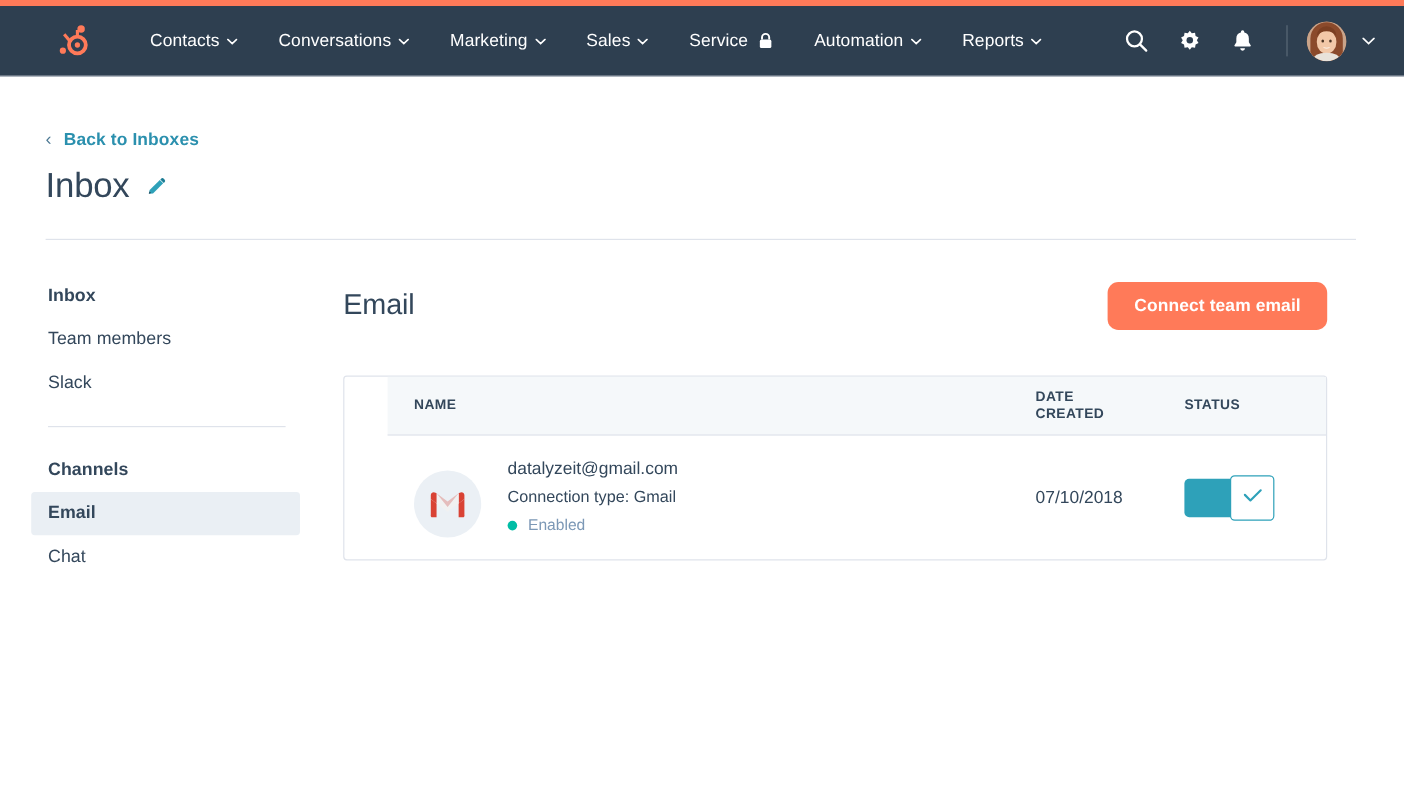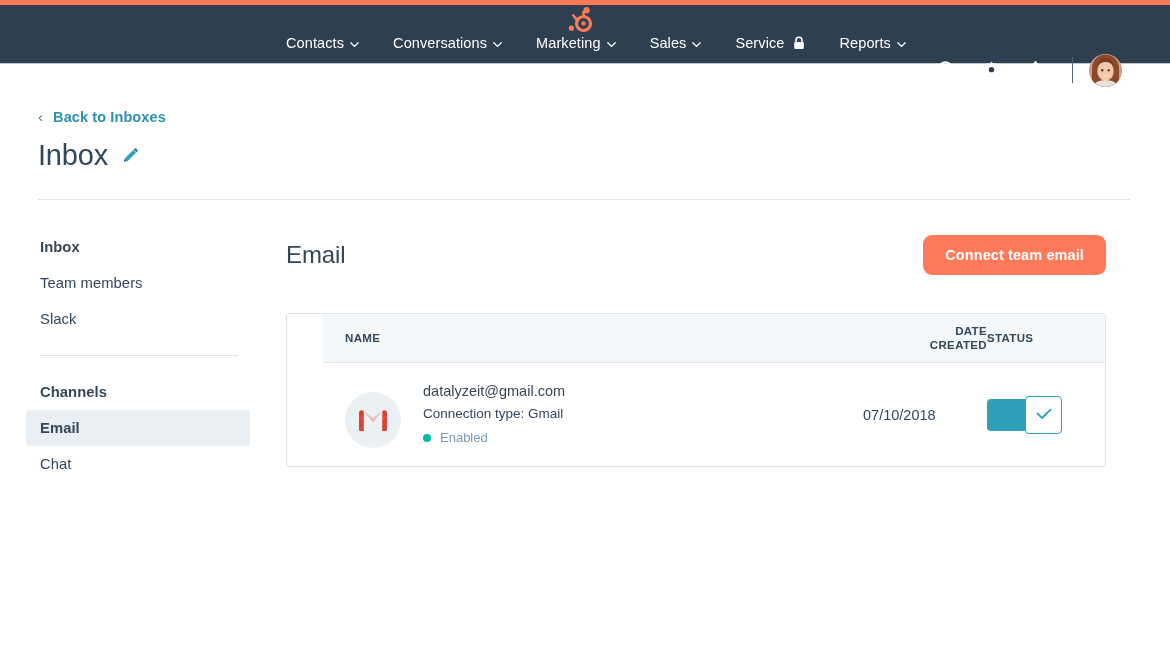--- a/index.html
+++ b/index.html
@@ -21,21 +21,20 @@
 
   
   .navbar {
     height: 59px;
     background: #2E3F50;
     border-bottom: 1px solid #C5CBD3;
     display: flex;
     align-items: center;
     padding: 0 24px 0 46px;
     position: relative;
-    flex-direction: column;
   }
   .logo {
     width: 30px;
     height: 30px;
     position: relative;
     flex: 0 0 auto;
     margin-right: 32px;
   }
   .logo svg { display: block; }
 
@@ -226,21 +225,21 @@
   }
   .th {
     font-size: 11.5px;
     font-weight: bold;
     color: #33475B;
     letter-spacing: 0.35px;
   }
   .col-name   { flex: 1 1 auto; }
   .col-date   { flex: 0 0 124px; }
   .col-status { flex: 0 0 96px; }
-  .th.col-date { line-height: 1.25; text-align: right; }
+  .th.col-date { line-height: 1.25; }
 
   .t-row {
     display: flex;
     align-items: center;
     padding: 0 22px;
     height: 103px;
   }
   .cell-name {
     display: flex;
     align-items: flex-end;
@@ -383,20 +382,28 @@
     <div class="nav-item">
       <span>Service</span>
       <span class="lock-ico">
         <svg width="12" height="14" viewBox="0 0 12 14">
           <path d="M3 6 V4.2 a3 3 0 0 1 6 0 V6" fill="none" stroke="#ffffff" stroke-width="1.6"></path>
           <rect x="1.2" y="6" width="9.6" height="7" rx="1.3" fill="#ffffff"></rect>
         </svg>
       </span>
     </div>
 
+    <div class="nav-item">
+      <span>Automation</span>
+      <span class="caret">
+        <svg width="9" height="6" viewBox="0 0 9 6">
+            <path d="M0.8 0.8 L4.5 4.4 L8.2 0.8" fill="none" stroke="#ffffff" stroke-width="1.3" stroke-linecap="round"></path>
+          </svg>
+      </span>
+    </div>
 
     <div class="nav-item">
       <span>Reports</span>
       <span class="caret">
         <svg width="9" height="6" viewBox="0 0 9 6">
             <path d="M0.8 0.8 L4.5 4.4 L8.2 0.8" fill="none" stroke="#ffffff" stroke-width="1.3" stroke-linecap="round"></path>
           </svg>
       </span>
     </div>
 

